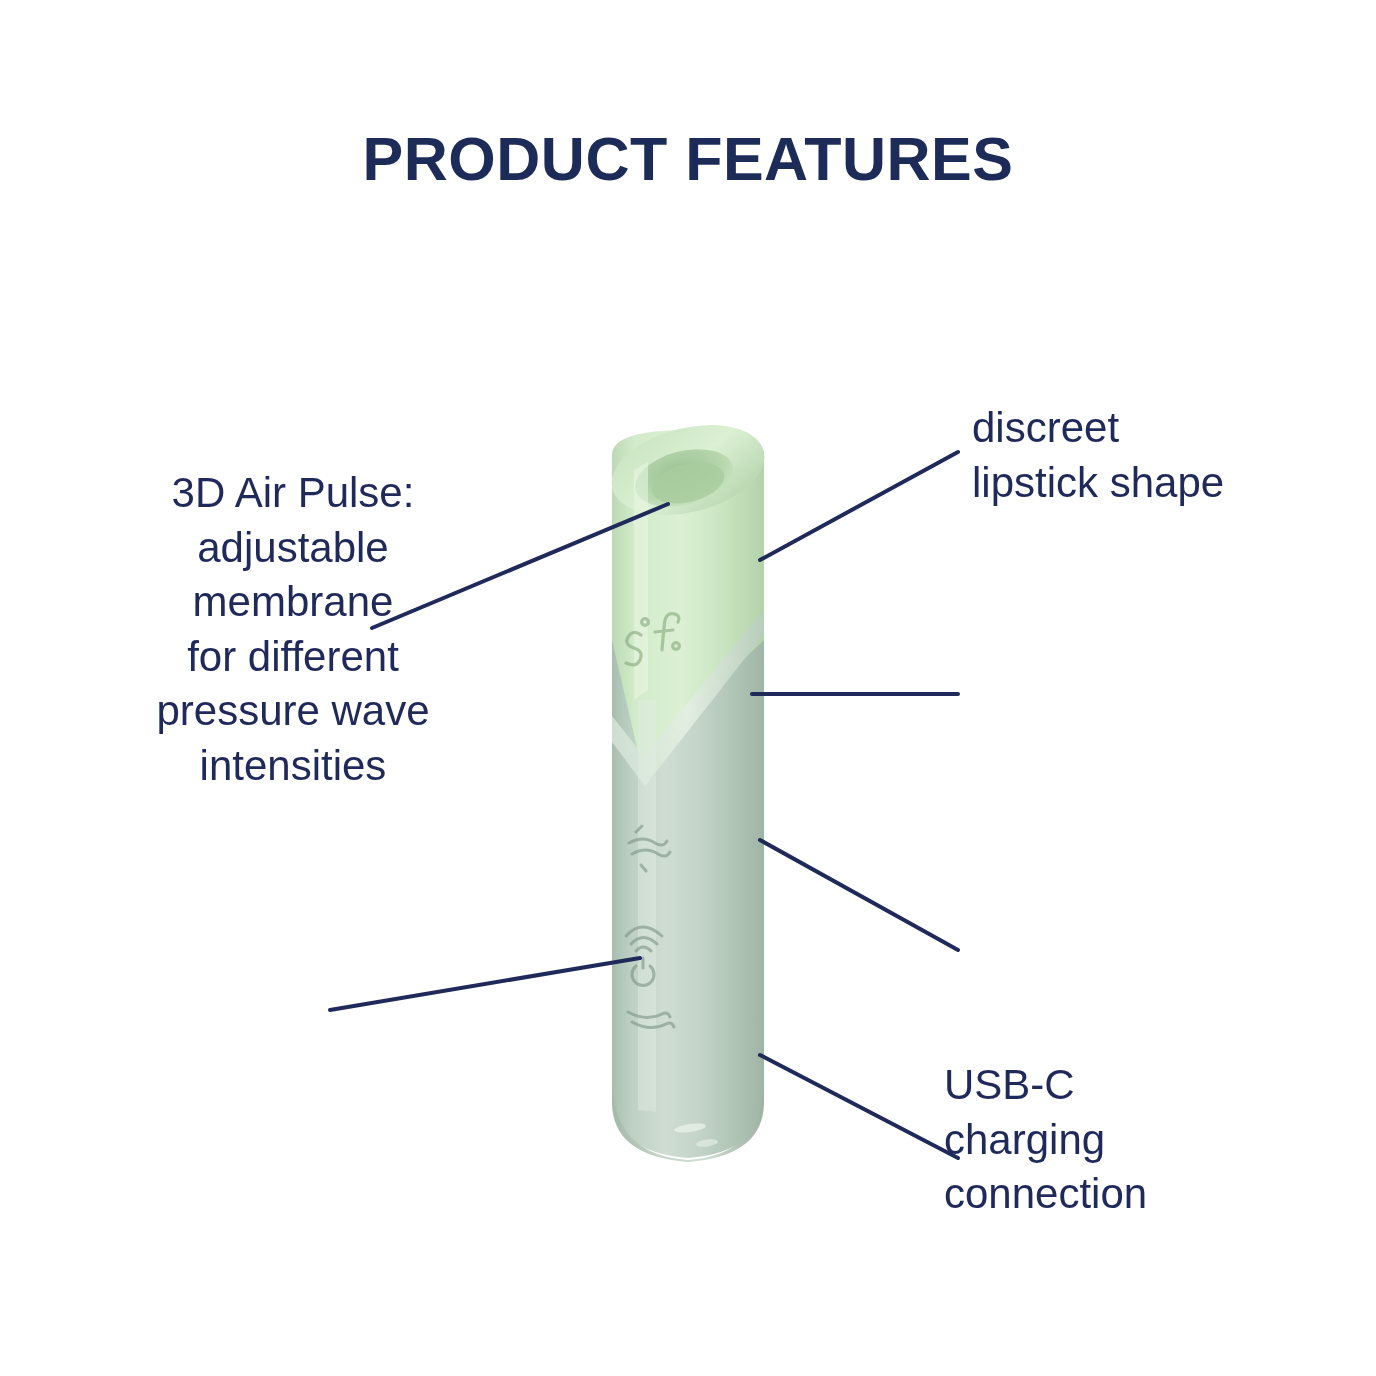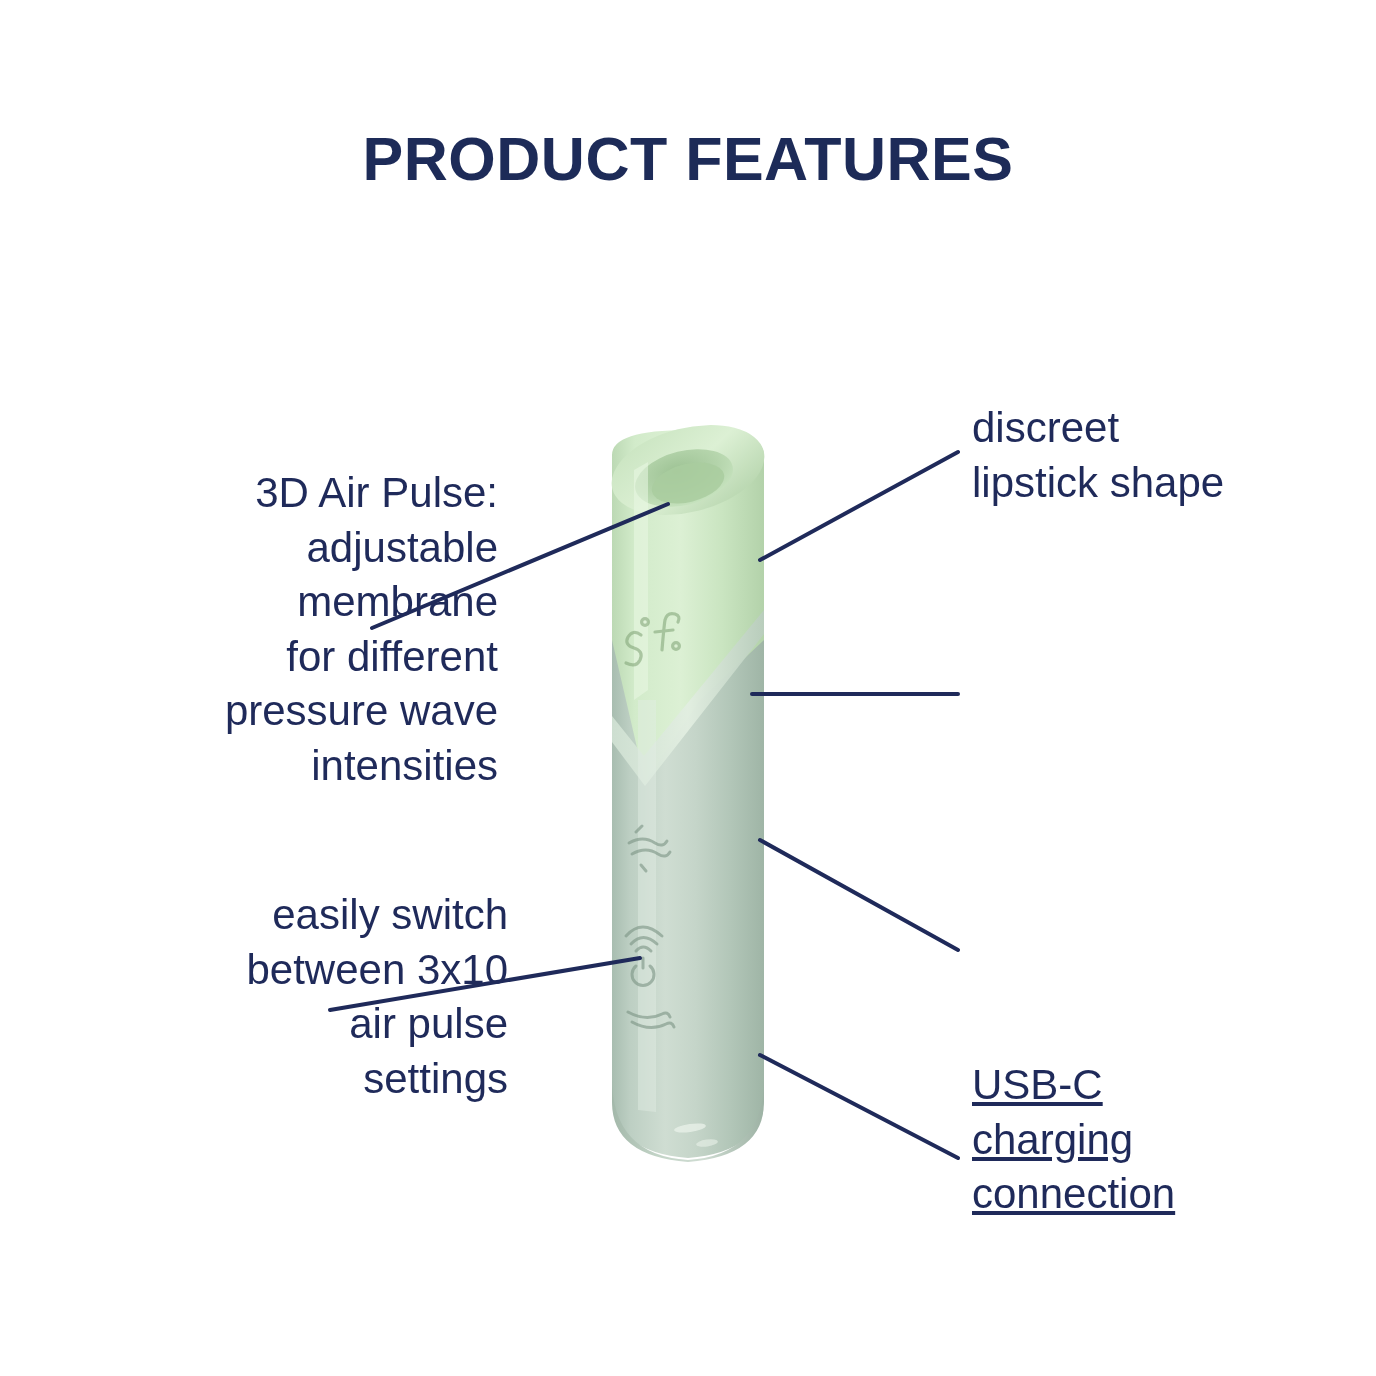--- a/index.html
+++ b/index.html
@@ -24,21 +24,21 @@
   }
 
   .callout {
     position:absolute;
     font-size:42px;
     line-height:1.30;
     color:#1f2a5a;
     font-weight:400;
     white-space:pre-line;
   }
-  .callout.left  { text-align:right;margin-left:40px; }
+  .callout.left  { text-align:center; }
   .callout.right { text-align:left; }
 
   
   svg.leaders { position:absolute; inset:0; width:1376px; height:1376px; overflow:visible; }
 
   
   svg.product { position:absolute; left:0; top:0; width:1376px; height:1376px; overflow:visible; }
 </style>
 </head>
 <body>
@@ -173,27 +173,23 @@
     </g>
   </svg>
 
   <div class="callout left" style="left:128px; top:466px;  width:330px;">3D Air Pulse:
 adjustable
 membrane
 for different
 pressure wave
 intensities</div>
 
-  <div class="callout left" style="left:128px; top:888px;  width:340px;">easily switch
-between 3x10
-air pulse
-settings</div>
 
   <div class="callout right" style="left:972px; top:372px;  width:330px;margin-top:29px;">discreet
 lipstick shape</div>
 
 
 
-  <div class="callout right" style="left:972px; top:1058px; width:340px;text-decoration:underline;">USB-C
+  <div class="callout right" style="left:944px; top:1058px; width:340px;">USB-C
 charging
 connection</div>
 
 </div>
 
 </body></html>

